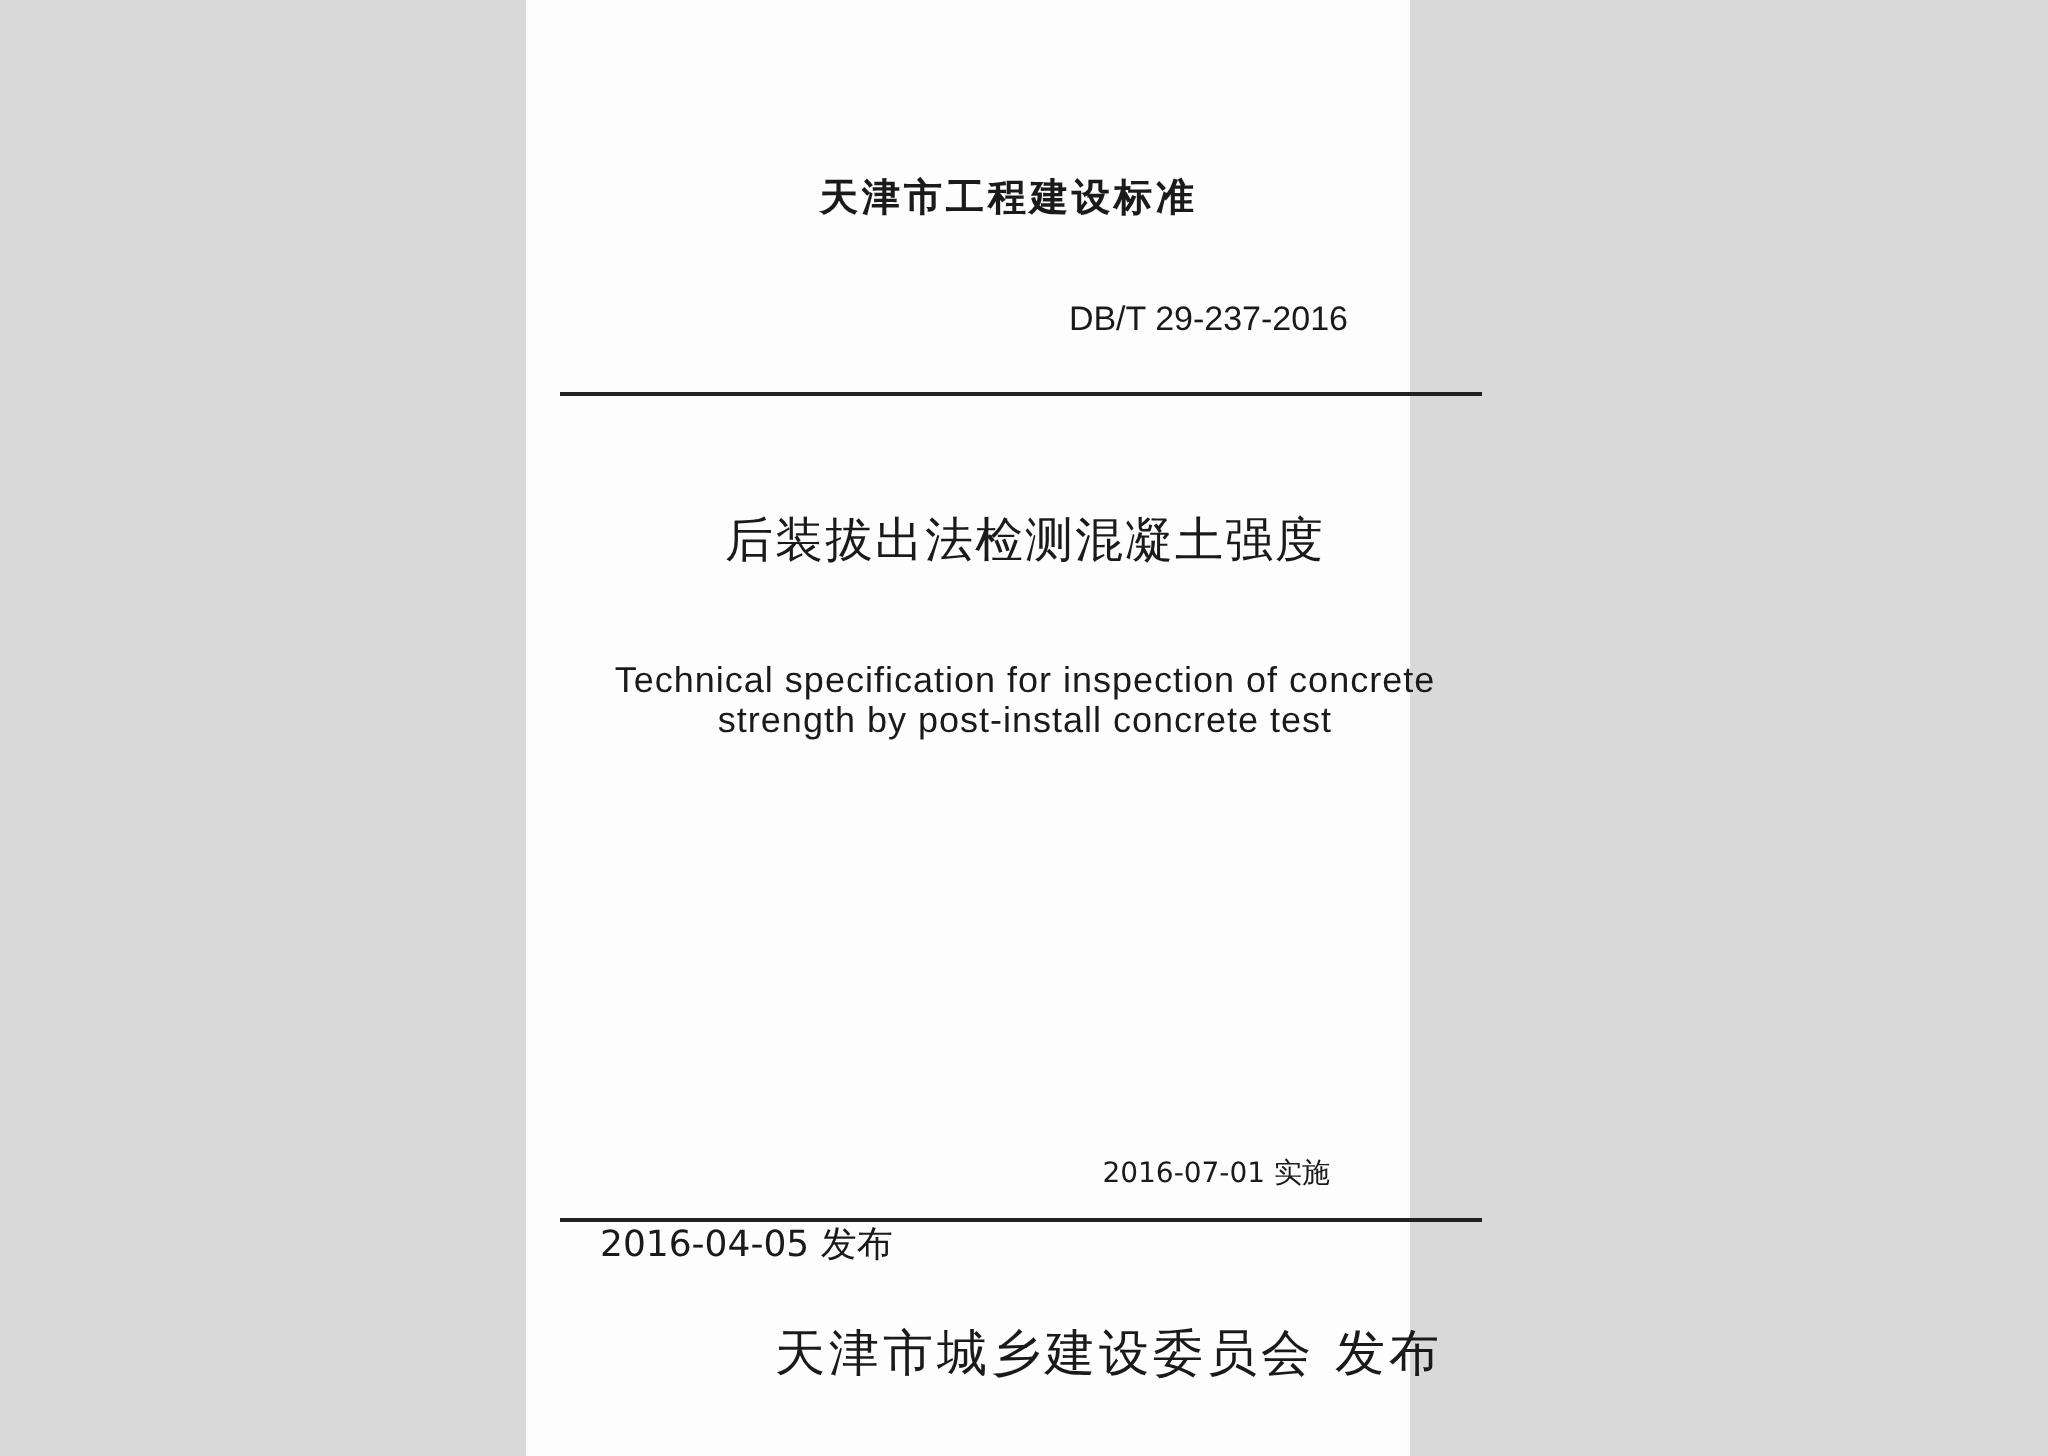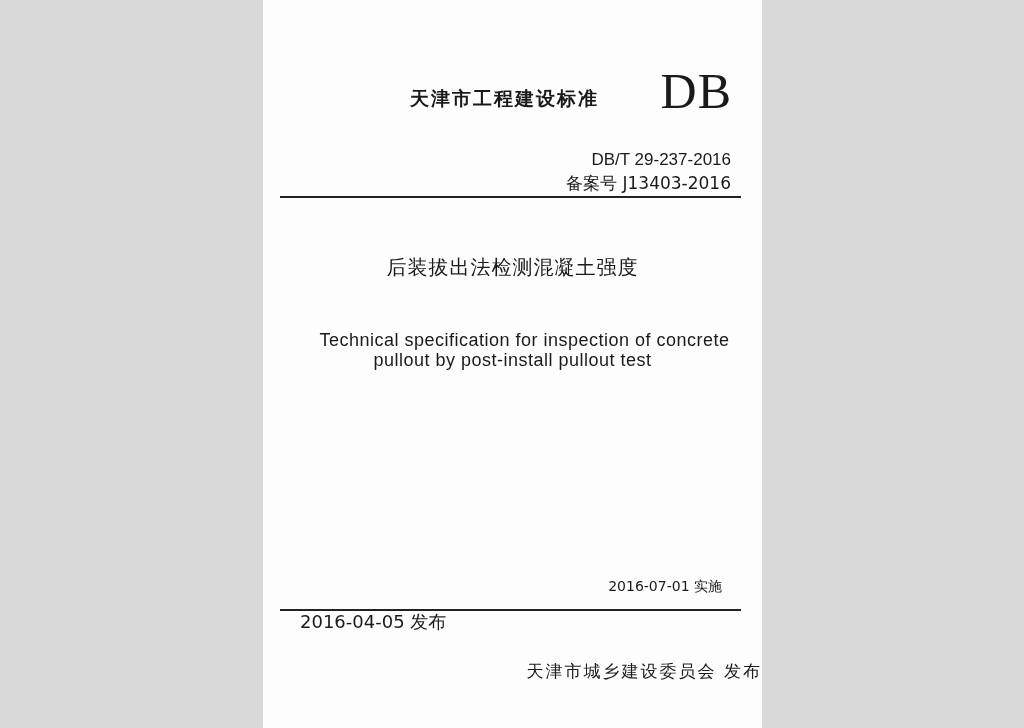--- a/index.html
+++ b/index.html
@@ -7,21 +7,21 @@
       padding: 0;
       width: 1024px;
       height: 728px;
       background: #d9d9d9;
       overflow: hidden;
     }
     .page {
       position: absolute;
       left: 263px;
       top: 0;
-      width: 499px;
+      width: 442px;
       height: 728px;
       background: #fdfdfd;
       color: #1a1a1a;
     }
     .abs { position: absolute; white-space: nowrap; }
     .sans { font-family: "DejaVu Sans", "Liberation Sans", sans-serif; }
     .lsans { font-family: "Liberation Sans", "DejaVu Sans", sans-serif; }
     .serif { font-family: "Liberation Serif", "DejaVu Serif", serif; }
 
     .issuer-header {
@@ -43,54 +43,52 @@
     .rule {
       position: absolute;
       left: 17px; width: 461px; height: 2px;
       background: #222;
     }
     .rule-top { top: 196px; }
     .rule-bottom { top: 609px; }
 
     .title-cn {
       left: 0; width: 499px; text-align: center;
-      font-size: 20px; letter-spacing: 1px;
+      font-size: 24px; letter-spacing: 1px;
     }
     .title-cn-1 { top: 254px; }
     .title-cn-2 { top: 286px; }
     .title-en {
       left: 0; width: 499px; text-align: center;
       font-size: 18px; letter-spacing: 0.5px;
     }
-    .title-en-1 { top: 330px; margin-left: 12px; }
+    .title-en-1 { top: 330px; }
     .title-en-2 { top: 350px; }
 
     .issue-date {
       left: 37px; top: 578px; font-size: 18px; margin-top: 32px;
     }
     .impl-date {
       right: 40px; top: 578px; font-size: 14px;
     }
     .publisher {
-      left: 0; width: 499px; text-align: right;
-      top: 660px; font-size: 17px; letter-spacing: 2px;
+      left: 0; width: 499px; text-align: center;
+      top: 660px; font-size: 25px; letter-spacing: 2px; padding-left: 42px;
     }
   </style>
 </head>
 <body>
 
 <div class="page">
   <div class="abs sans issuer-header">天津市工程建设标准</div>
-  <div class="abs serif db-mark">DB</div>
   <div class="abs lsans std-number">DB/T 29-237-2016</div>
-  <div class="abs sans record-number">备案号 J13403-2016</div>
   <div class="rule rule-top"></div>
 
   <div class="abs sans title-cn title-cn-1">后装拔出法检测混凝土强度</div>
   <div class="abs lsans title-en title-en-1">Technical specification for inspection of concrete</div>
-  <div class="abs lsans title-en title-en-2">pullout by post-install pullout test</div>
+  <div class="abs lsans title-en title-en-2">strength by post-install concrete test</div>
 
   <div class="abs sans issue-date">2016-04-05 发布</div>
   <div class="abs sans impl-date">2016-07-01  实施</div>
   <div class="rule rule-bottom"></div>
 
   <div class="abs sans publisher">天津市城乡建设委员会  发布</div>
 </div>
 
 </body></html>

